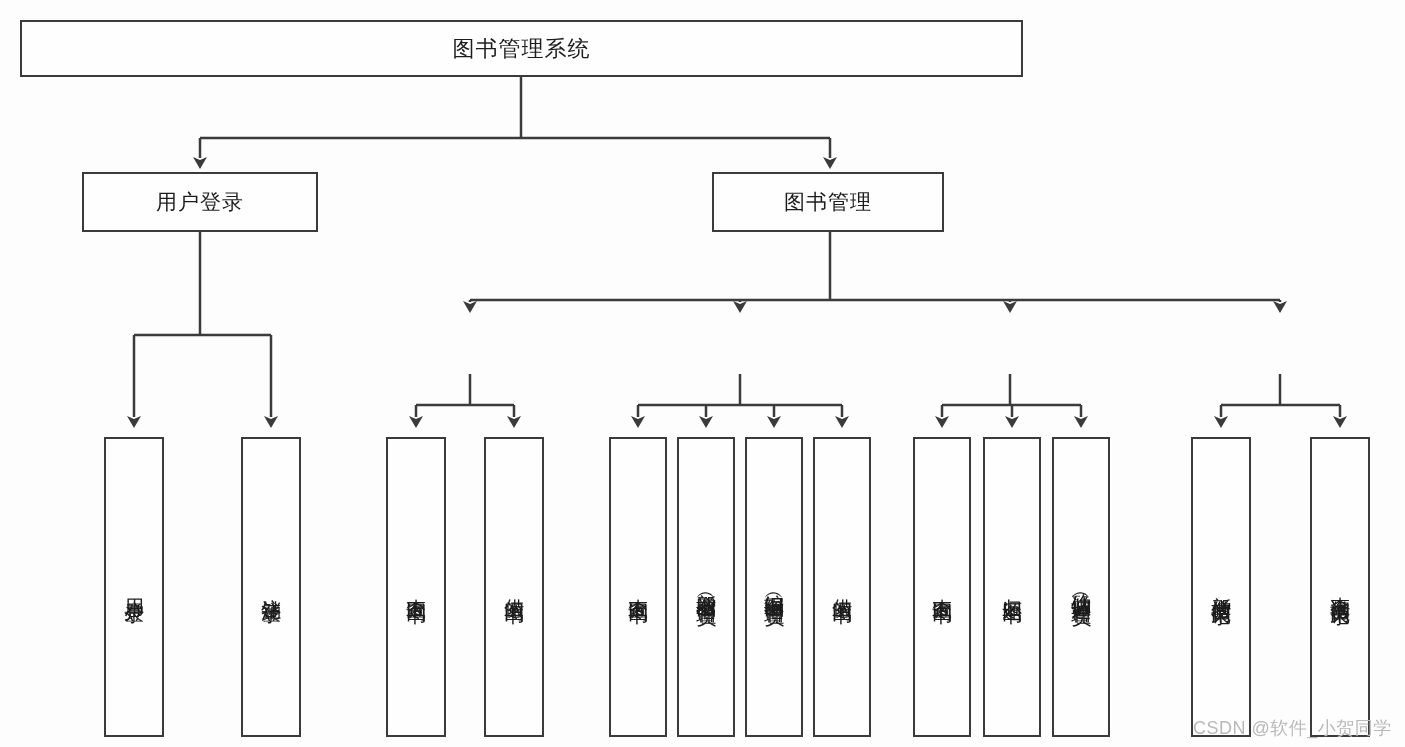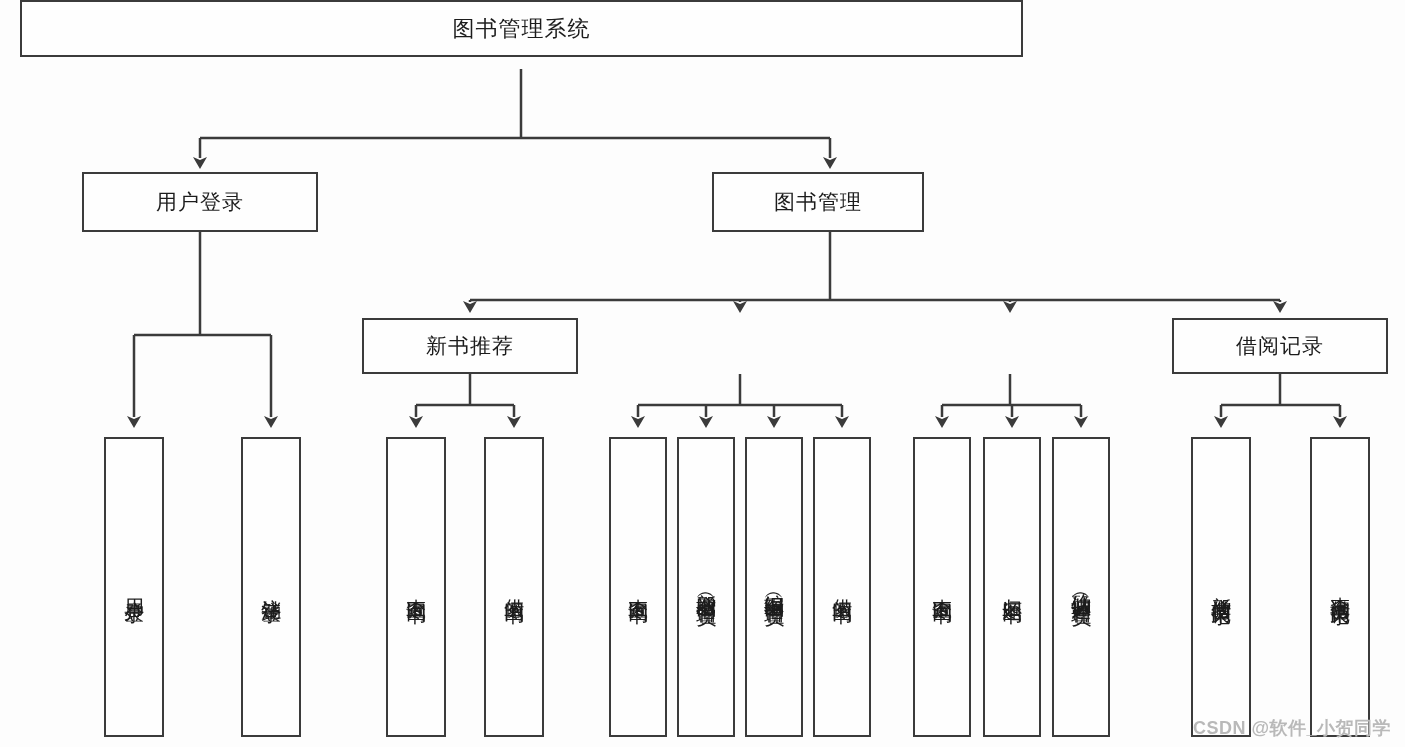--- a/index.html
+++ b/index.html
@@ -119,37 +119,31 @@
       <path d="M1012,405 L1012,417" marker-end="url(#arr)"></path>
       <path d="M1081,405 L1081,417" marker-end="url(#arr)"></path>
 
       <path d="M1280,374 L1280,405"></path>
       <path d="M1221,405 L1340,405"></path>
       <path d="M1221,405 L1221,417" marker-end="url(#arr)"></path>
       <path d="M1340,405 L1340,417" marker-end="url(#arr)"></path>
     </g>
   </svg>
 
-  <div class="node horiz root" id="n-root" style="left: 20px; top: 0; width: 1003px; height: 57px; border-color: rgb(59, 59, 59); background: rgb(254, 254, 254);">
+  <div class="node horiz root" id="n-root" style="left: 20px; top: 20px; width: 1003px; height: 57px; border-color: rgb(59, 59, 59); background: rgb(254, 254, 254);">
     <span class="label">图书管理系统</span>
   </div>
 
   <div class="node horiz" id="n-l2-0" style="left: 82px; top: 172px; width: 236px; height: 60px; border-color: rgb(59, 59, 59); background: rgb(254, 254, 254);">
     <span class="label">用户登录</span>
   </div>
-  <div class="node horiz" id="n-l2-1" style="left: 712px; top: 172px; width: 212px; height: 60px; border-color: rgb(59, 59, 59); background: rgb(254, 254, 254);">
+  <div class="node horiz" id="n-l2-1" style="left: 712px; top: 172px; width: 232px; height: 60px; border-color: rgb(59, 59, 59); background: rgb(254, 254, 254);">
     <span class="label">图书管理</span>
   </div>
 
-  <div class="node horiz" id="n-l3-0" style="left: 362px; top: 318px; width: 216px; height: 56px; border-color: rgb(59, 59, 59); background: rgb(254, 254, 254);">
-    <span class="label">新书推荐</span>
-  </div>
-  <div class="node horiz" id="n-l3-3" style="left: 1172px; top: 318px; width: 216px; height: 56px; border-color: rgb(59, 59, 59); background: rgb(254, 254, 254);">
-    <span class="label">借阅记录</span>
-  </div>
 
   <div class="node vert" id="n-login-0" style="left: 104px; top: 437px; width: 60px; height: 300px; border-color: rgb(59, 59, 59); background: rgb(254, 254, 254);">
     <span class="label">用户登录</span>
   </div>
   <div class="node vert" id="n-login-1" style="left: 241px; top: 437px; width: 60px; height: 300px; border-color: rgb(59, 59, 59); background: rgb(254, 254, 254);">
     <span class="label">注销登录</span>
   </div>
 
   <div class="node vert" id="n-rec-0" style="left: 386px; top: 437px; width: 60px; height: 300px; border-color: rgb(59, 59, 59); background: rgb(254, 254, 254);">
     <span class="label">查询图书</span>
@@ -181,15 +175,15 @@
     <span class="label">确认归还（管理员）</span>
   </div>
 
   <div class="node vert" id="n-recd-0" style="left: 1191px; top: 437px; width: 60px; height: 300px; border-color: rgb(59, 59, 59); background: rgb(254, 254, 254);">
     <span class="label">新增借阅记录</span>
   </div>
   <div class="node vert" id="n-recd-1" style="left: 1310px; top: 437px; width: 60px; height: 300px; border-color: rgb(59, 59, 59); background: rgb(254, 254, 254);">
     <span class="label">查询借阅记录</span>
   </div>
 
-  <div class="watermark" style="left: 1193px; top: 716px; color: rgb(185, 185, 185); font-weight: bold;">CSDN @软件_小贺同学</div>
+  <div class="watermark" style="left: 1193px; top: 716px; color: rgb(185, 185, 185);">CSDN @软件_小贺同学</div>
 
 </div>
 
 </body></html>

